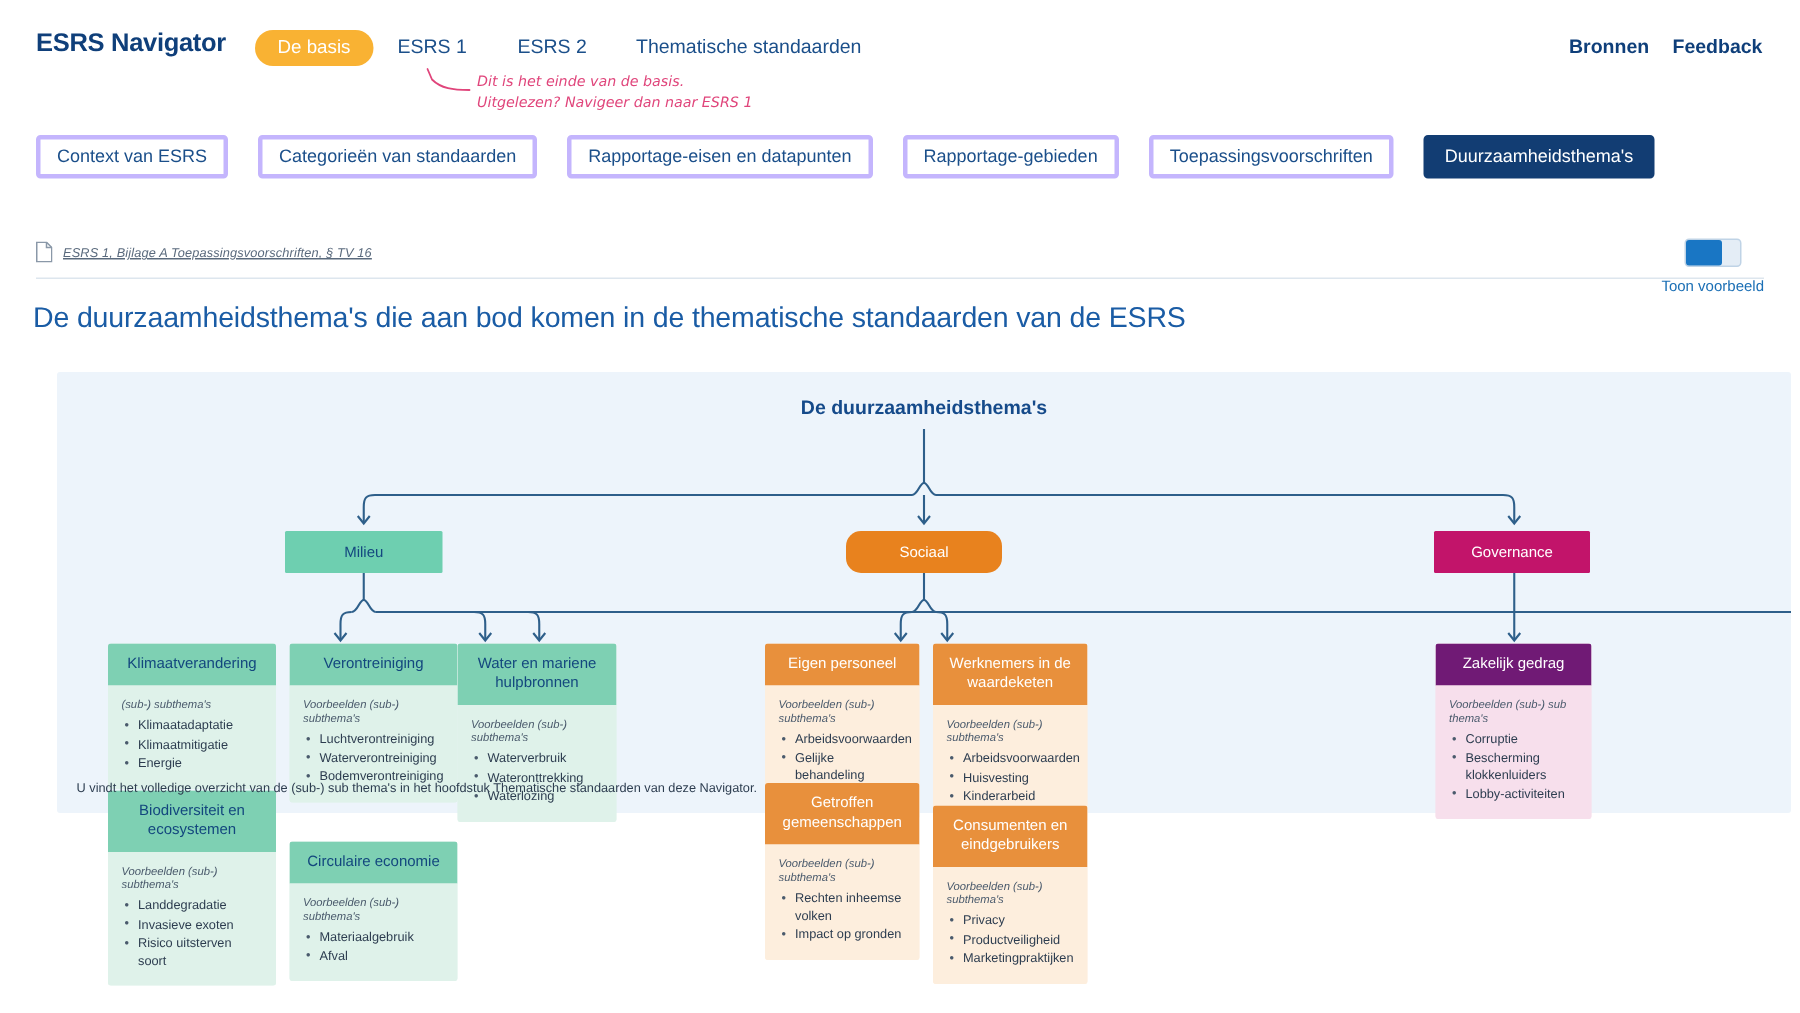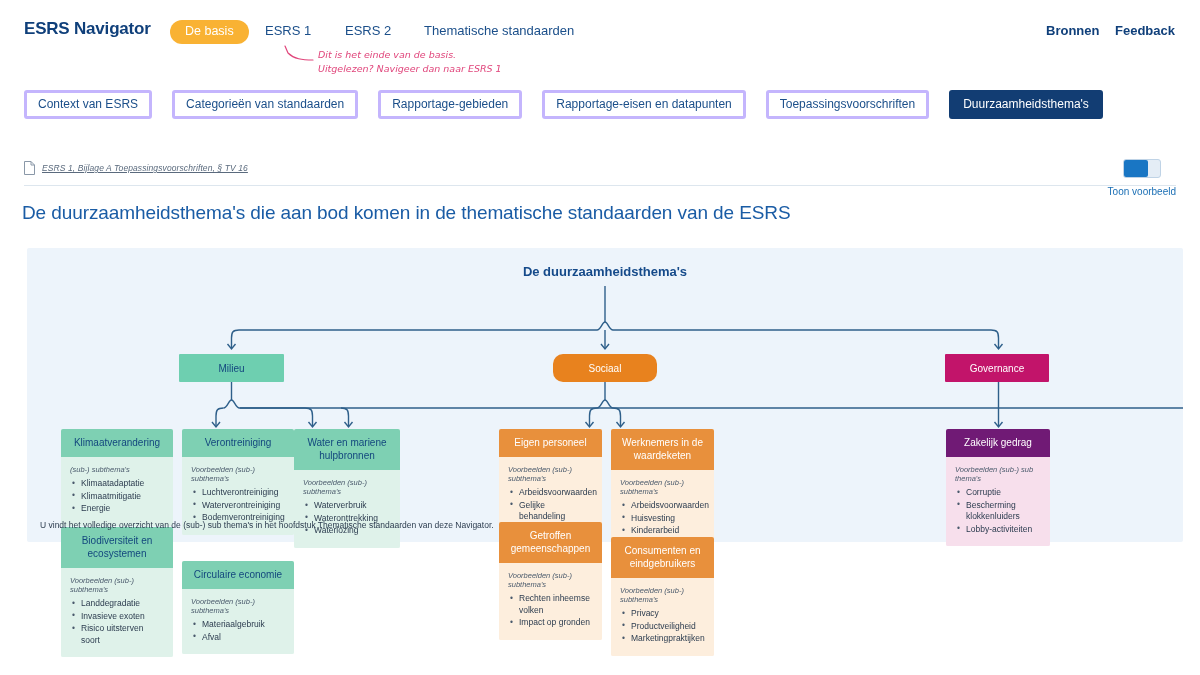--- a/index.html
+++ b/index.html
@@ -76,21 +76,21 @@
   .hrule { position: absolute; left: 24px; right: 24px; top: 185px; height: 1px; background: #dde6ee; }
 
   
   .page-title {
     position: absolute; left: 22px; top: 202px;
     font-size: 19px; color: #1a5ca5; font-weight: normal; letter-spacing: -0.1px;
   }
 
   
   .panel {
-    position: absolute; left: 27px; top: 248px; width: 1156px; height: 294px;
+    position: absolute; left: 38px; top: 248px; width: 1156px; height: 294px;
     background: #edf4fb; border-radius: 2px; overflow: visible;
   }
   .svg-layer { position: absolute; left: 0; top: 0; width: 1156px; height: 410px; overflow: visible; }
 
   .root-label {
     position: absolute; left: 0; top: 16px; width: 1156px; text-align: center;
     font-size: 13px; font-weight: bold; color: #154a8a;
   }
 
   
@@ -153,22 +153,22 @@
   <path d="M3 2 L6 9 M6 9 C12 15 20 16 31 16" stroke="#e0457b" stroke-width="1.2" fill="none" stroke-linecap="round"></path>
 </svg>
 <div class="annot">
   <div>Dit is het einde van de basis.</div>
   <div>Uitgelezen? Navigeer dan naar ESRS 1</div>
 </div>
 
 <div class="tabrow">
   <div class="tab">Context van ESRS</div>
   <div class="tab">Categorieën van standaarden</div>
+  <div class="tab">Rapportage-eisen en datapunten</div>
   <div class="tab">Rapportage-gebieden</div>
-  <div class="tab">Rapportage-eisen en datapunten</div>
   <div class="tab">Toepassingsvoorschriften</div>
   <div class="tab active">Duurzaamheidsthema's</div>
 </div>
 
 <div class="srcline">
   <svg class="doc-icon" viewBox="0 0 11 14">
     <path d="M0.5 0.5 H7 L10.5 4 V13.5 H0.5 Z" fill="#ffffff" stroke="#8a98a8" stroke-width="1"></path>
     <path d="M7 0.5 V4 H10.5" fill="none" stroke="#8a98a8" stroke-width="1"></path>
   </svg>
   <span class="srclink">ESRS 1, Bijlage A Toepassingsvoorschriften, § TV 16</span>

